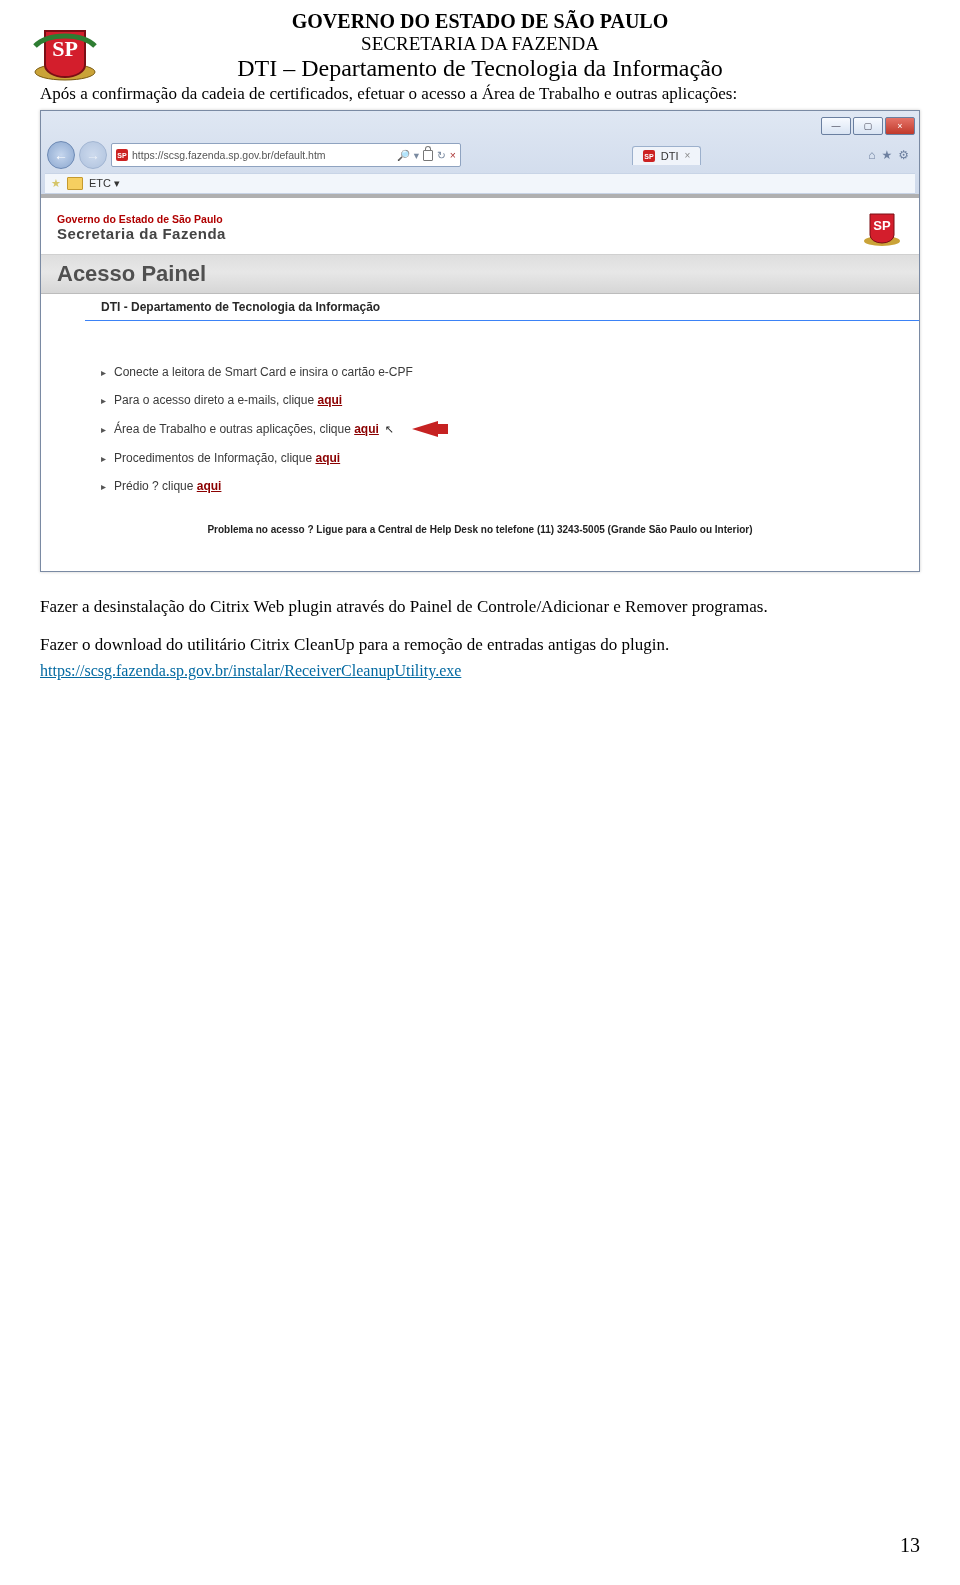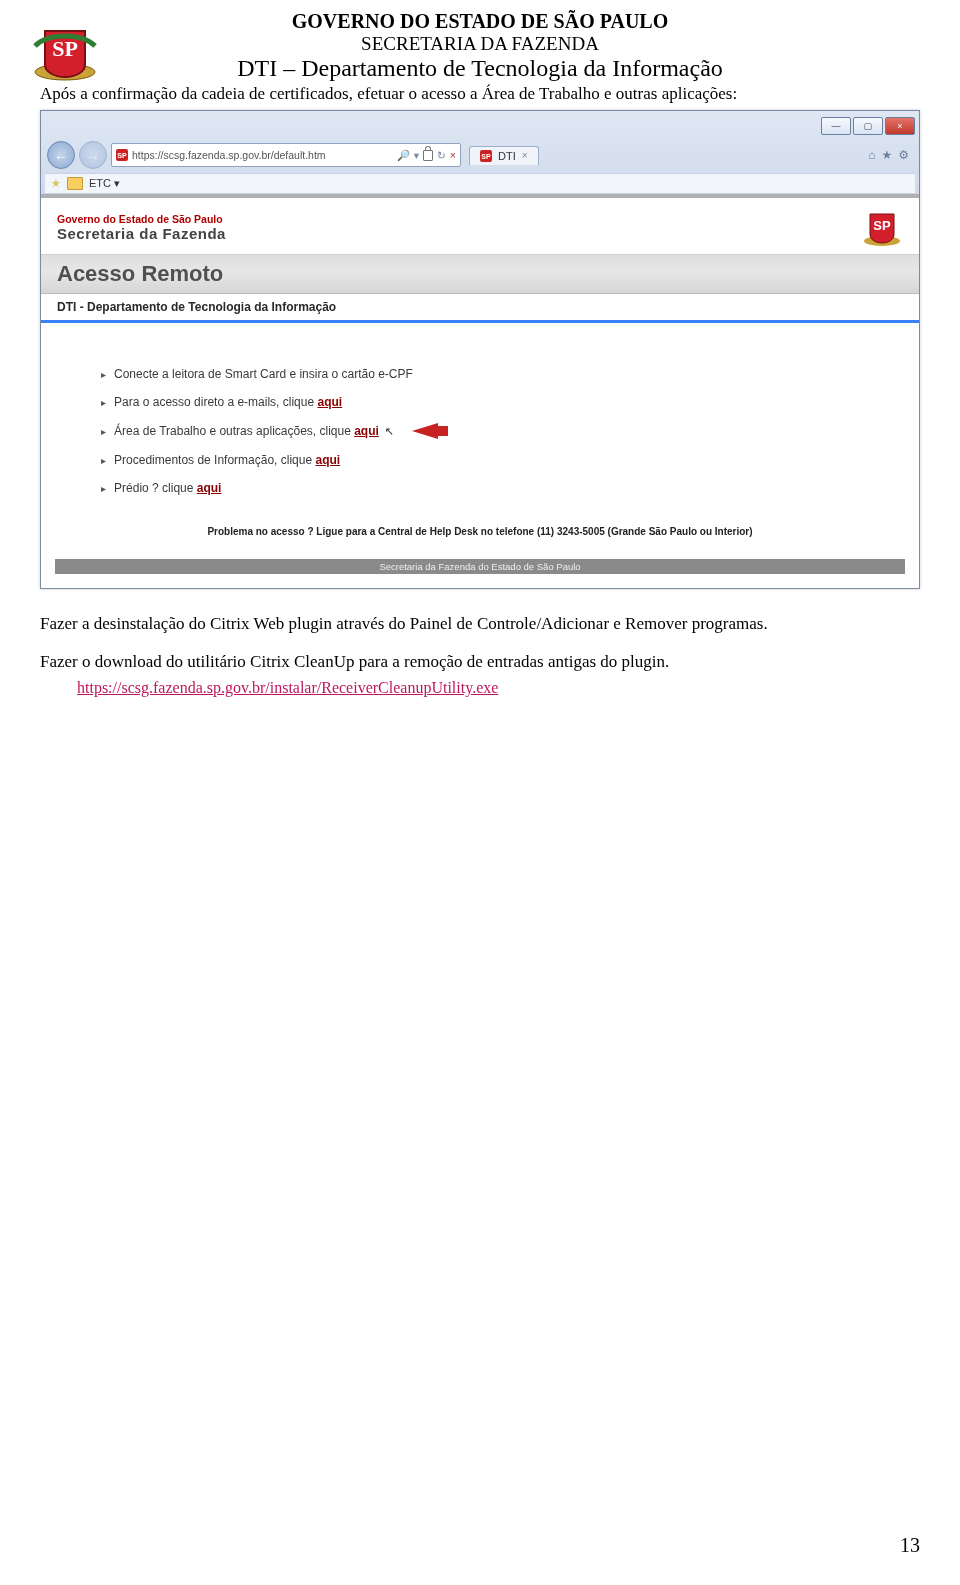--- a/index.html
+++ b/index.html
@@ -71,21 +71,21 @@
   }
   .addr-wrap {
     flex: 0 0 340px;
     display:flex;align-items:center;
     height:22px;
     border:1px solid #8fa3c0;
     background:#fff;border-radius:2px;
     padding:0 4px;font-size:10.5px;color:#555;gap:4px;text-align:center;
   }
   .tabstrip {
-    flex:1;display:flex;align-items:flex-end;margin-left:4px;
+    flex:1;display:flex;align-items:flex-end;margin-left:4px;justify-content:center;
   }
   .ie-tab {
     background:#f0f4fa;border:1px solid #9cb0cc;border-bottom:none;
     border-radius:3px 3px 0 0;padding:3px 10px;font-size:11px;color:#333;
     display:flex;align-items:center;gap:6px;
   }
   .ie-tab .tab-x{color:#888;font-size:10px;}
   .ie-icons{display:flex;gap:6px;color:#6e80a0;padding-right:4px;font-size:12px;}
   .fav-row{
     display:flex;align-items:center;gap:6px;
@@ -103,23 +103,24 @@
     padding:8px 16px 6px 16px;
   }
   .portal-top-left .gov { font-size:10.5px;color:#b00000;font-weight:bold; }
   .portal-top-left .sec { font-size:15px;color:#444;font-weight:bold;letter-spacing:.5px; }
   .banner {
     background: linear-gradient(#dedede,#e7e7e7 45%,#d6d6d6);
     padding:6px 16px;border-bottom:1px solid #bcbcbc;
     color:#505050;font-size:22px;font-weight:bold;
   }
   .sub-banner {
-    padding:6px 16px;border-bottom:3px solid #3b82f6;
+    padding:6px 16px;border-bottom:1px solid #3b82f6;
     font-size:12px;font-weight:bold;color:#2a2a2a;
     font-family:Verdana,Arial,sans-serif;
+    margin-left:44px;
   }
   .portal-body { padding:30px 60px 10px 60px; }
   .p-item {
     display:flex;align-items:center;gap:8px;
     font-size:12px;font-family:Verdana,Arial,sans-serif;color:#3a3a3a;
     margin:14px 0;
   }
   .p-item .bullet{font-size:10px;color:#555;}
   .aqui { color:#8b0000;font-weight:bold;text-decoration:underline;}
   .red-arrow {
@@ -137,21 +138,21 @@
   .help-block{
     text-align:center;font-size:10px;color:#222;font-weight:bold;
     font-family:Verdana,Arial,sans-serif;
     margin:30px 0 10px 0;line-height:1.35;
   }
   .footer-strip{
     background:#8a8a8a;color:#eee;font-size:9.5px;text-align:center;
     padding:2px 0;margin:0 14px;
   }
   .sb-gap{height:14px;}
-  .link { color:#be185d;text-decoration:underline;margin-left:37px; }
+  .link { color:#0369a1;text-decoration:underline; }
   .page-number{
     position:absolute;bottom:28px;right:40px;font-size:20px;
   }
   
   .lock{display:inline-block;width:8px;height:9px;border:1px solid #777;border-radius:1px;position:relative;}
   .lock::before{content:"";position:absolute;top:-5px;left:1px;width:4px;height:4px;border:1px solid #777;border-bottom:none;border-radius:3px 3px 0 0;}
   .star{display:inline-block;color:#d5c569;font-size:11px;line-height:11px;}
   .small-crest{display:inline-flex;align-items:center;justify-content:center;}
 </style>
 </head>
@@ -241,21 +242,21 @@
           <div class="sec">Secretaria da Fazenda</div>
         </div>
         <span class="small-crest">
           <svg width="42" height="42" viewBox="0 0 42 42">
             <ellipse cx="21" cy="35" rx="18" ry="5" fill="#caa338"></ellipse>
             <path d="M9 8 h24 v21 a12 8 0 0 1 -24 0 z" fill="#d31e2c" stroke="#7a0e15"></path>
             <text x="21" y="24" text-anchor="middle" font-size="13" font-weight="bold" fill="#fff">SP</text>
           </svg>
         </span>
       </div>
-      <div class="banner">Acesso Remoto</div>
+      <div class="banner">Acesso Painel</div>
       <div class="sub-banner">DTI - Departamento de Tecnologia da Informação</div>
 
       <div class="portal-body">
         <div class="p-item">
           <span class="bullet">▸</span>
           <span>Conecte a leitora de Smart Card e insira o cartão e-CPF</span>
         </div>
         <div class="p-item">
           <span class="bullet">▸</span>
           <span>
@@ -280,21 +281,20 @@
           <span class="bullet">▸</span>
           <span>
             <span>Prédio ? clique </span><span class="aqui">aqui</span>
           </span>
         </div>
 
         <div class="help-block">
           <div>Problema no acesso ? Ligue para a Central de Help Desk no telefone (11) 3243-5005 (Grande São Paulo ou Interior)</div>
         </div>
       </div>
-      <div class="footer-strip">Secretaria da Fazenda do Estado de São Paulo</div>
       <div class="sb-gap"></div>
     </div>
   </div>
 
   <p class="body-text" style="margin-top:25px">Fazer a desinstalação do Citrix Web plugin através do Painel de Controle/Adicionar e Remover programas.</p>
 
   <p class="body-text" style="margin-top:18px">Fazer o download do utilitário Citrix CleanUp para a remoção de entradas antigas do plugin.</p>
   <div><a class="link">https://scsg.fazenda.sp.gov.br/instalar/ReceiverCleanupUtility.exe</a></div>
 
   <div class="page-number">13</div>

